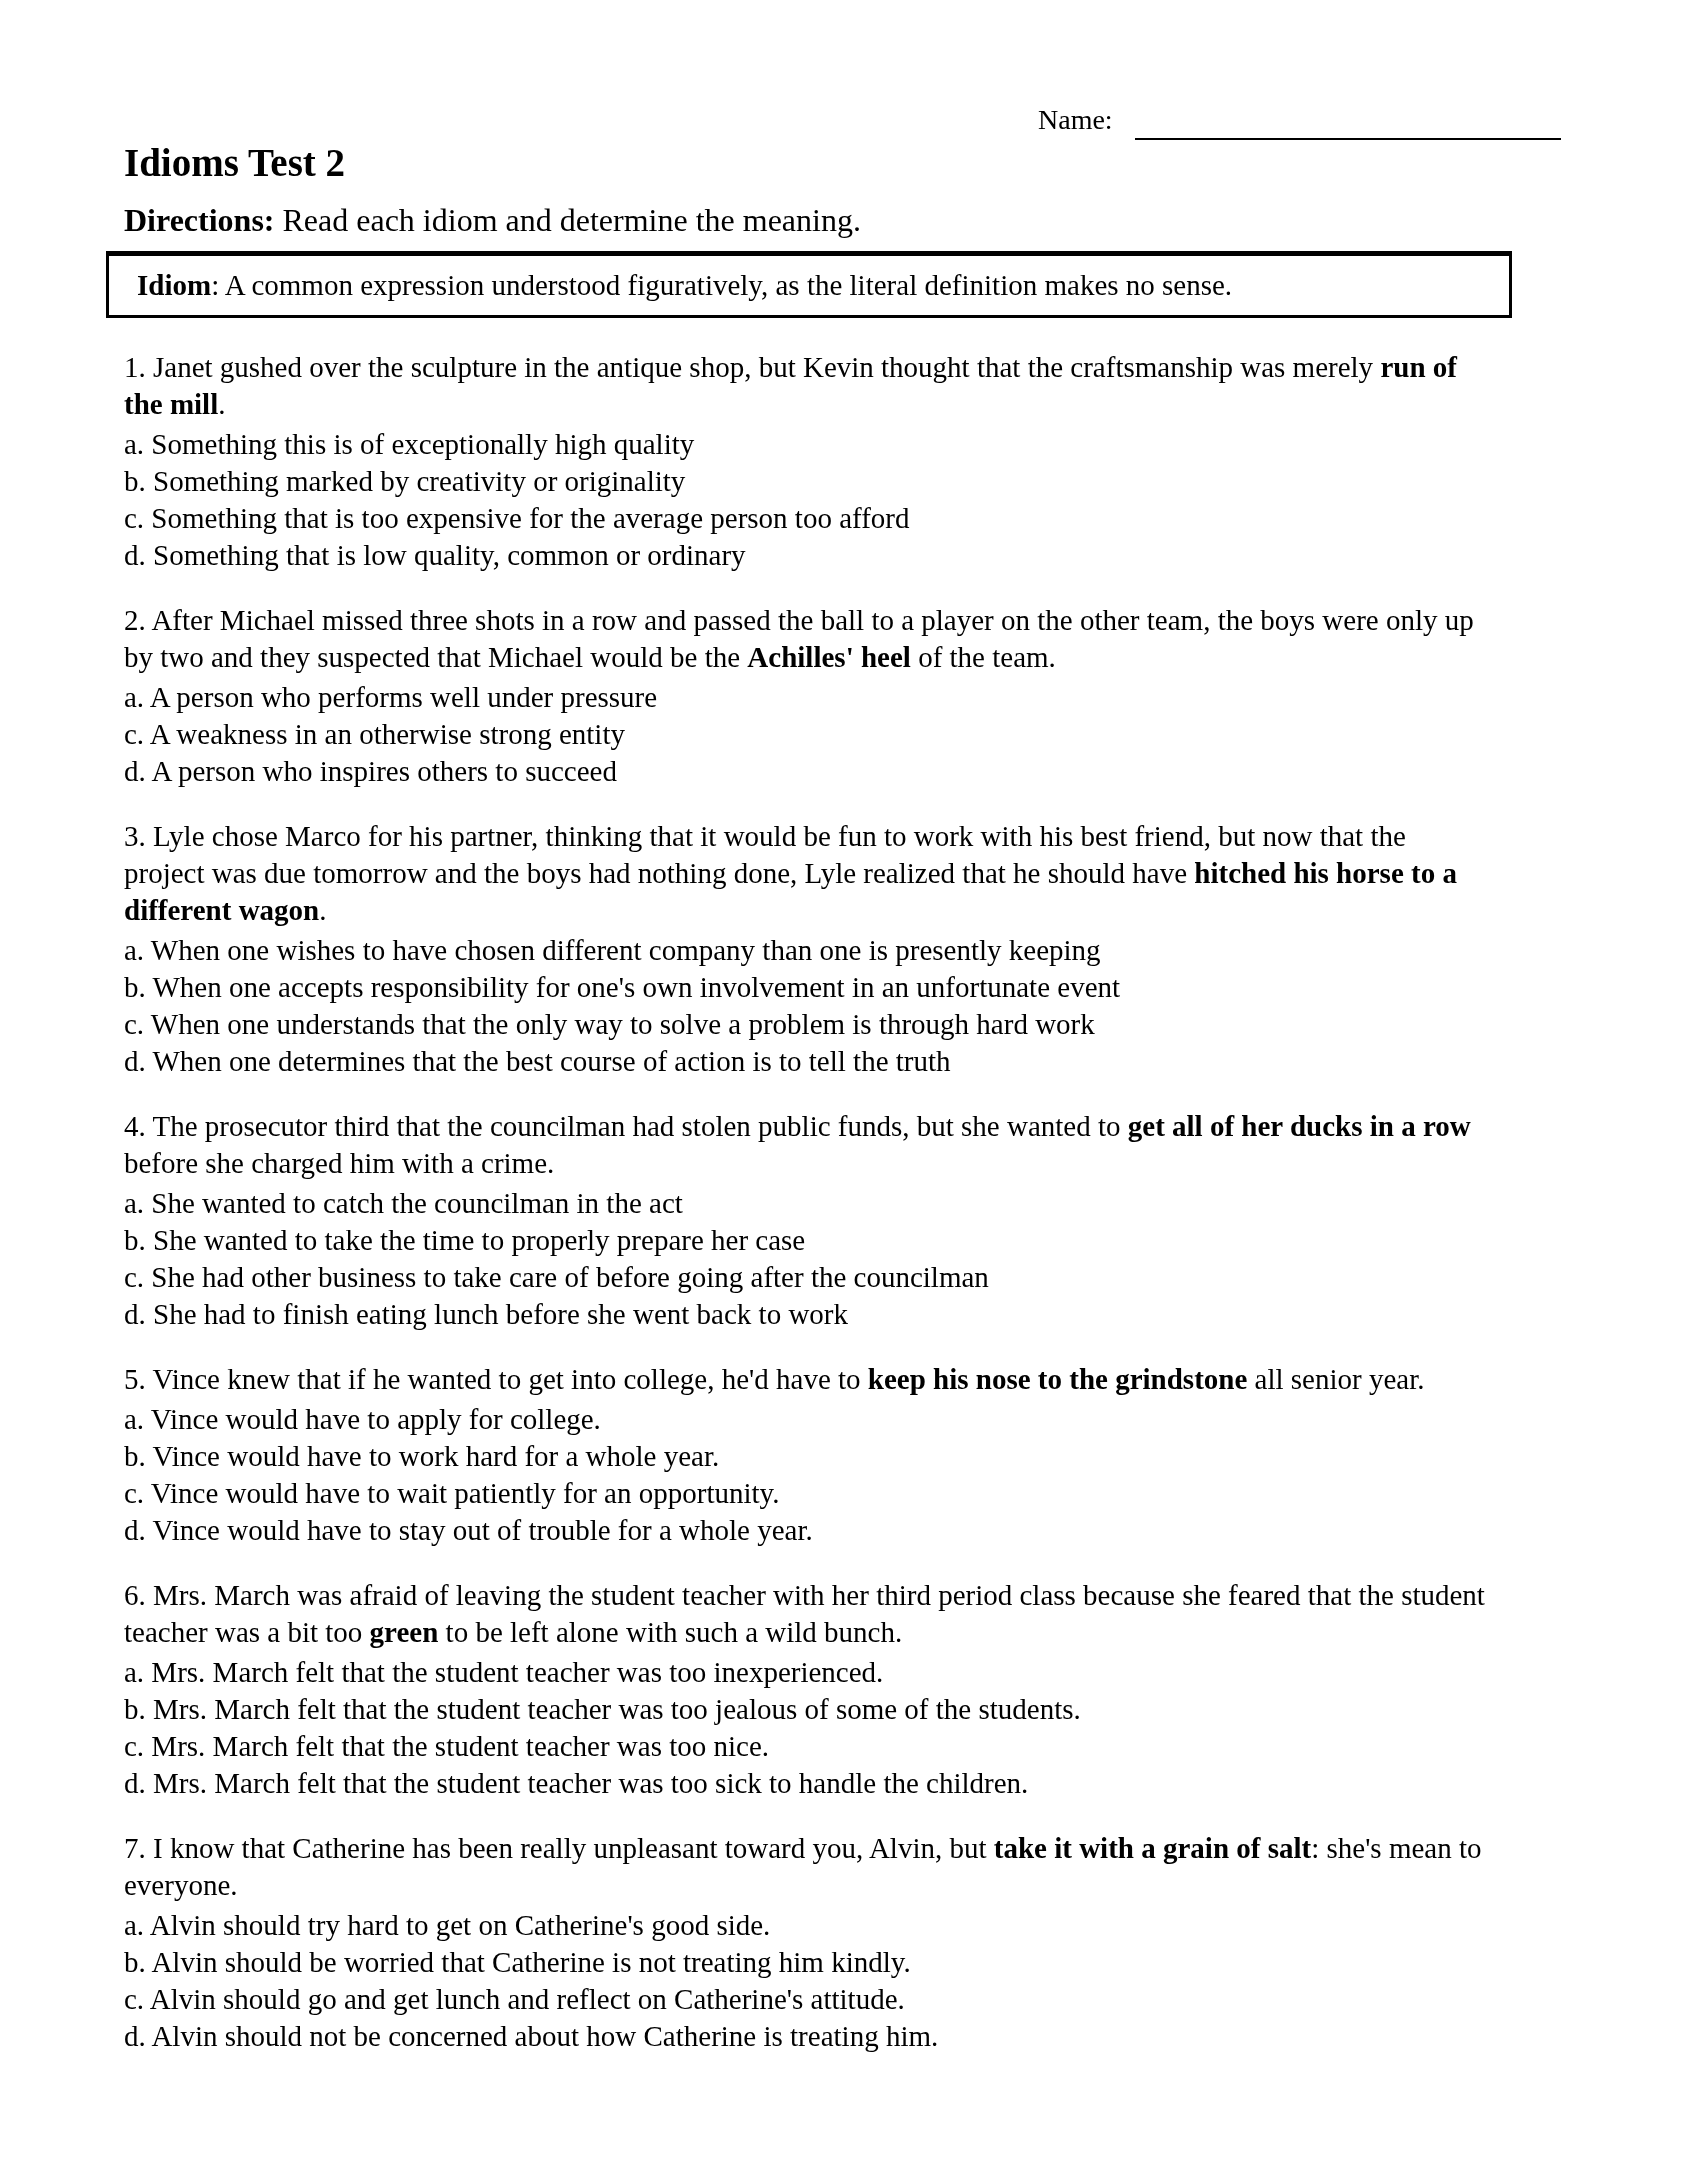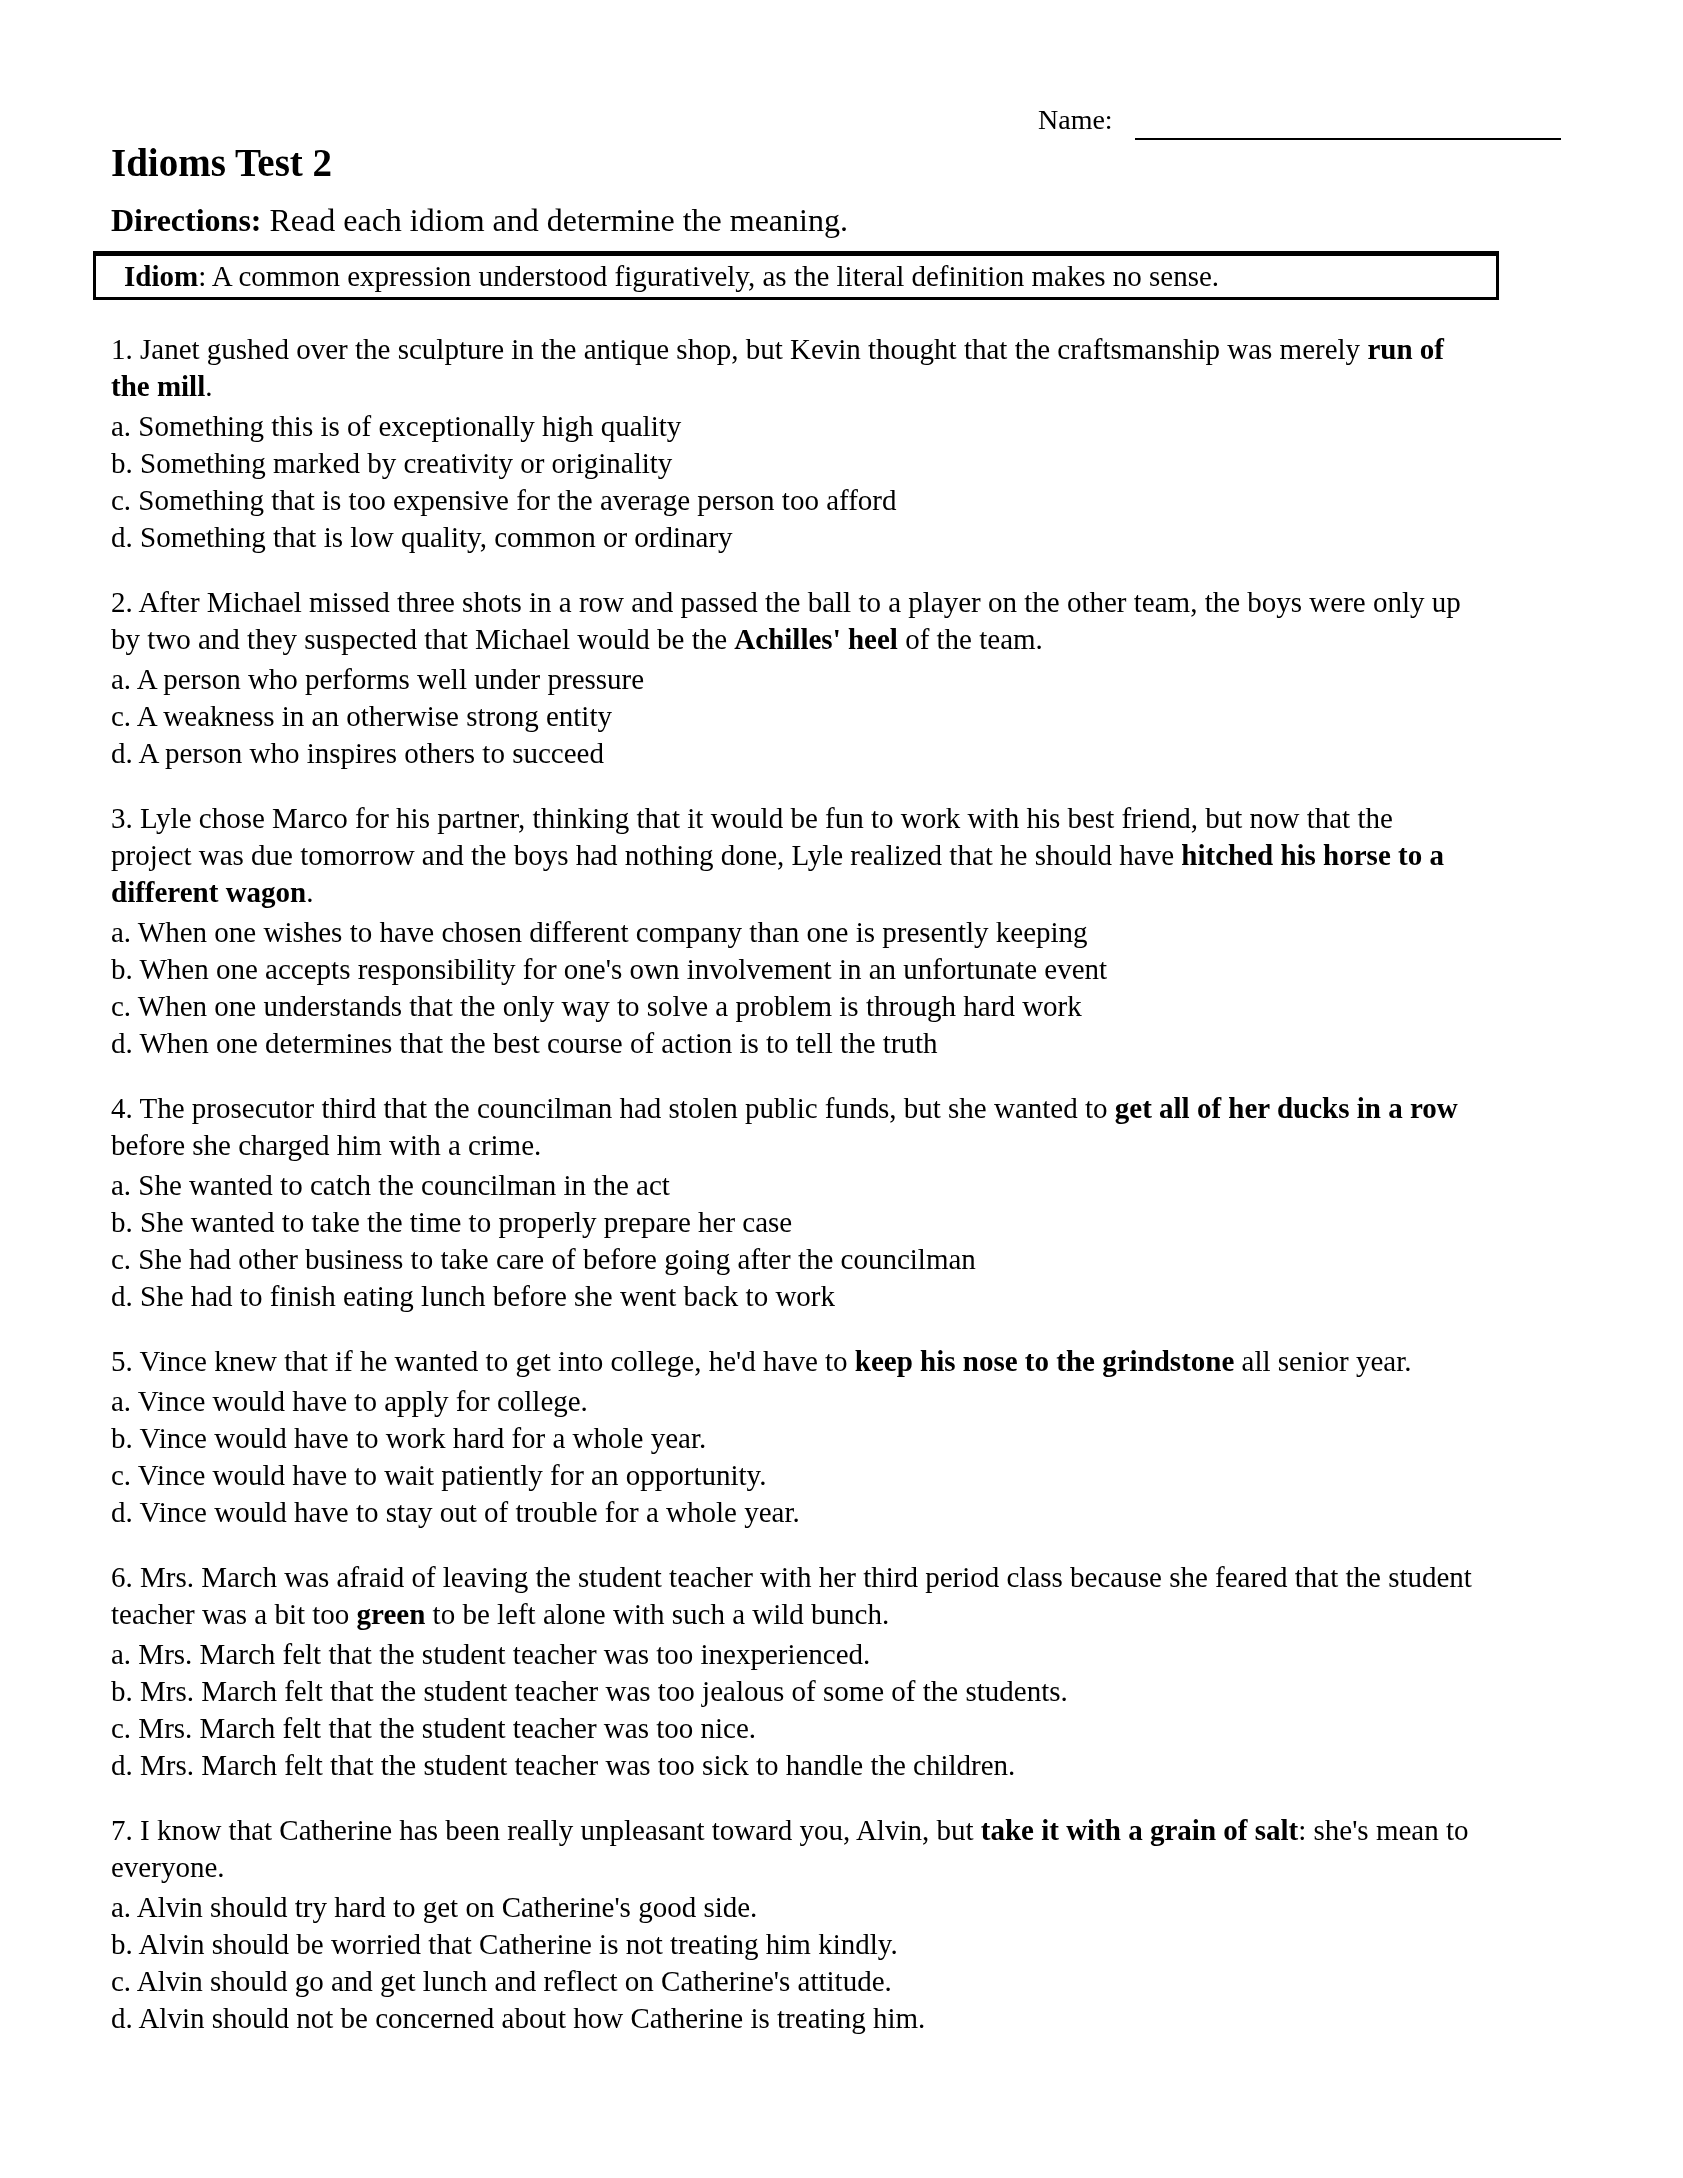--- a/index.html
+++ b/index.html
@@ -27,42 +27,42 @@
     line-height: 36px;
   }
   .name-label { white-space: nowrap; }
   .name-line {
     flex: 1;
     height: 36px;
     border-bottom: 2px solid #000000;
   }
   .content {
     position: absolute;
-    left: 111px;
+    left: 124px;
     top: 141px;
     width: 1447px;
   }
   .title {
     font-size: 39px;
     font-weight: bold;
     line-height: 43px;
     margin: 0 0 18px 0;
   }
   .directions {
     font-size: 32px;
     line-height: 37px;
     margin: 16px 0 12px 0;
   }
   .idiom-box {
     box-sizing: border-box;
     border: 3px solid #000000;
     border-top-width: 5px;
     margin: 0 0 31px -18px;
     width: 1406px;
-    padding: 2px 28px;
+    padding: 11px 28px;
     font-size: 29px;
     line-height: 37px;
   }
   .question {
     font-size: 29px;
     margin: 0 0 28px 0;
   }
   .stem {
     margin: 0;
     line-height: 37px;

